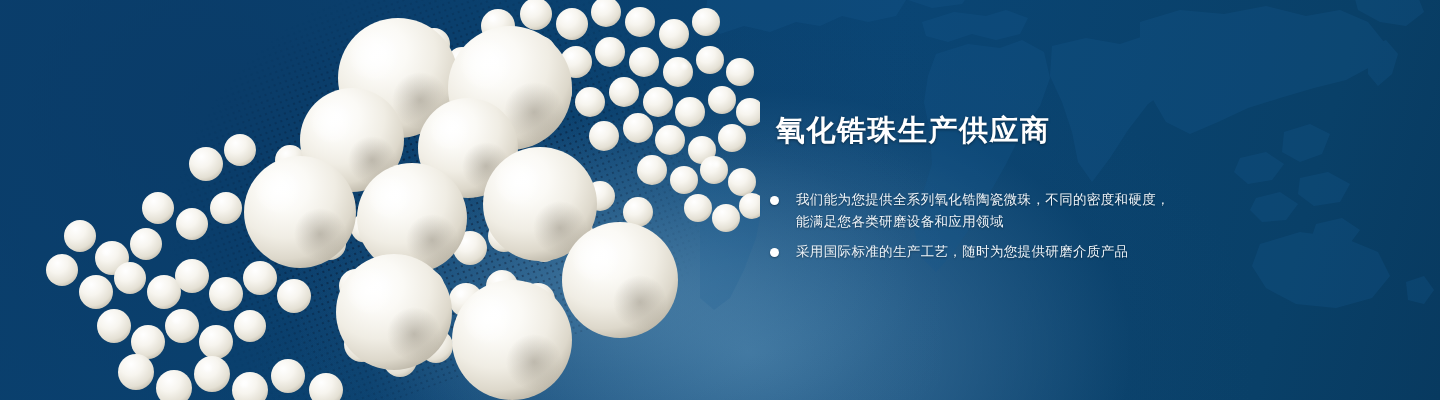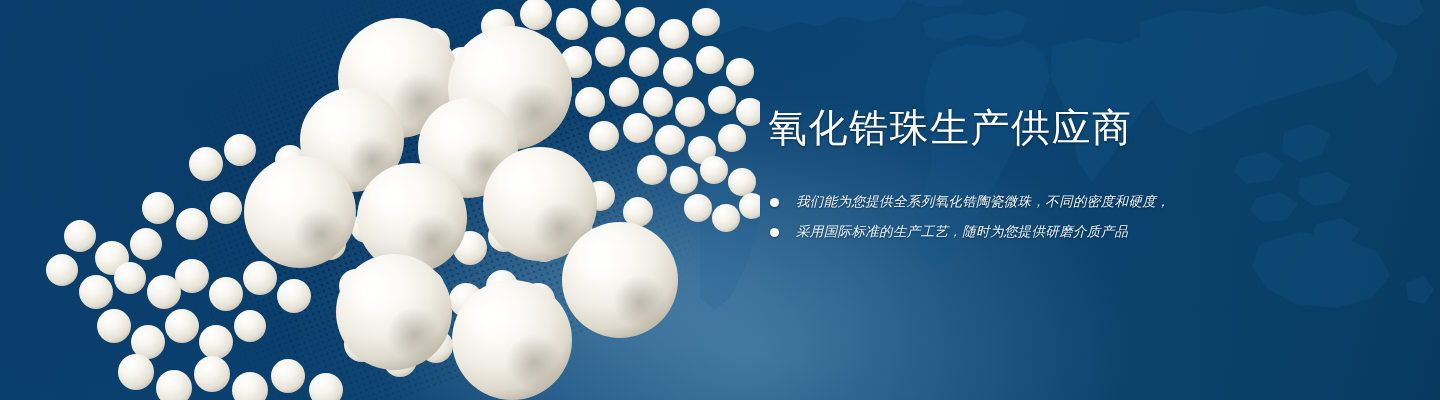--- a/index.html
+++ b/index.html
@@ -94,35 +94,34 @@
 
   
   .copy {
     position: absolute;
     left: 764px;
     top: 104px;
     width: 600px;
   }
 
   .headline {
-    margin: 4px;
-    font-size: 39px;
+    margin: 12px;
+    font-size: 29px;
     line-height: 1.0;
-    font-weight: normal;
+    font-weight: bold;
     color: #ffffff;
     letter-spacing: 1.5px;
     text-shadow: 0 1px 3px rgba(0,0,0,0.42);
     white-space: nowrap;
   }
 
   .bullets {
     list-style: none;
     margin: 44px 0 0 0;
     padding: 0;
-    font-style: italic;
   }
   .bullet {
     position: relative;
     padding-left: 32px;
     margin-bottom: 8px;
     font-size: 13.5px;
     line-height: 22px;
     color: #eef4f9;
     letter-spacing: 0.35px;
     text-shadow: 0 1px 2px rgba(0,0,0,0.40);
@@ -385,20 +384,21 @@
     </svg>
   </div>
 
   <div class="copy">
     <h1 class="headline">氧化锆珠生产供应商</h1>
 
     <ul class="bullets">
       <li class="bullet">
         <span class="bullet-dot"></span>
         <span class="bullet-line">我们能为您提供全系列氧化锆陶瓷微珠，不同的密度和硬度，</span>
+        <span class="bullet-line">能满足您各类研磨设备和应用领域</span>
       </li>
       <li class="bullet">
         <span class="bullet-dot"></span>
         <span class="bullet-line">采用国际标准的生产工艺，随时为您提供研磨介质产品</span>
       </li>
     </ul>
   </div>
 
 </div>
 

